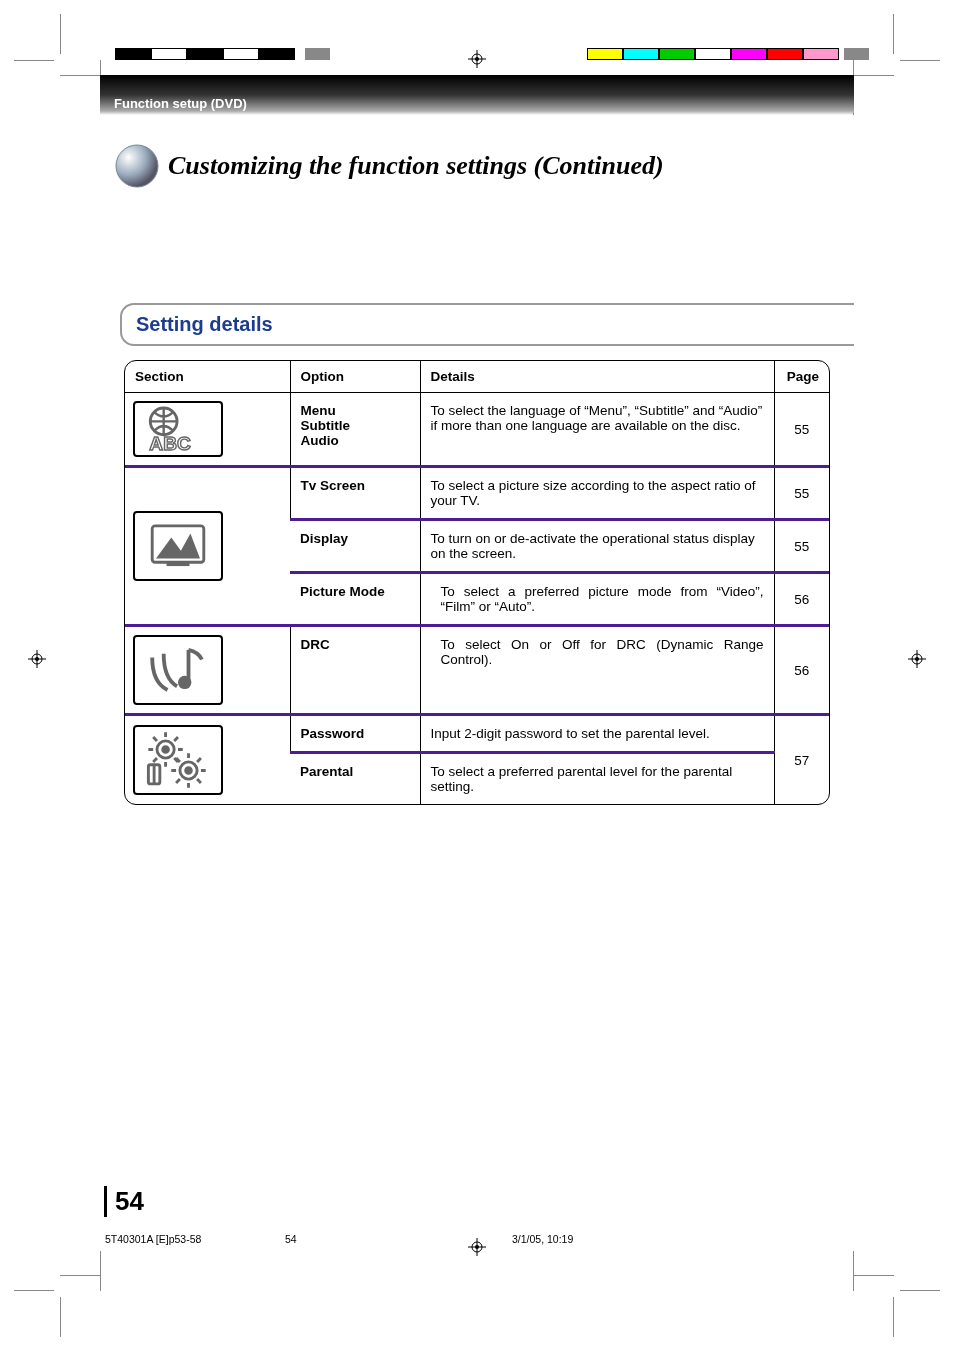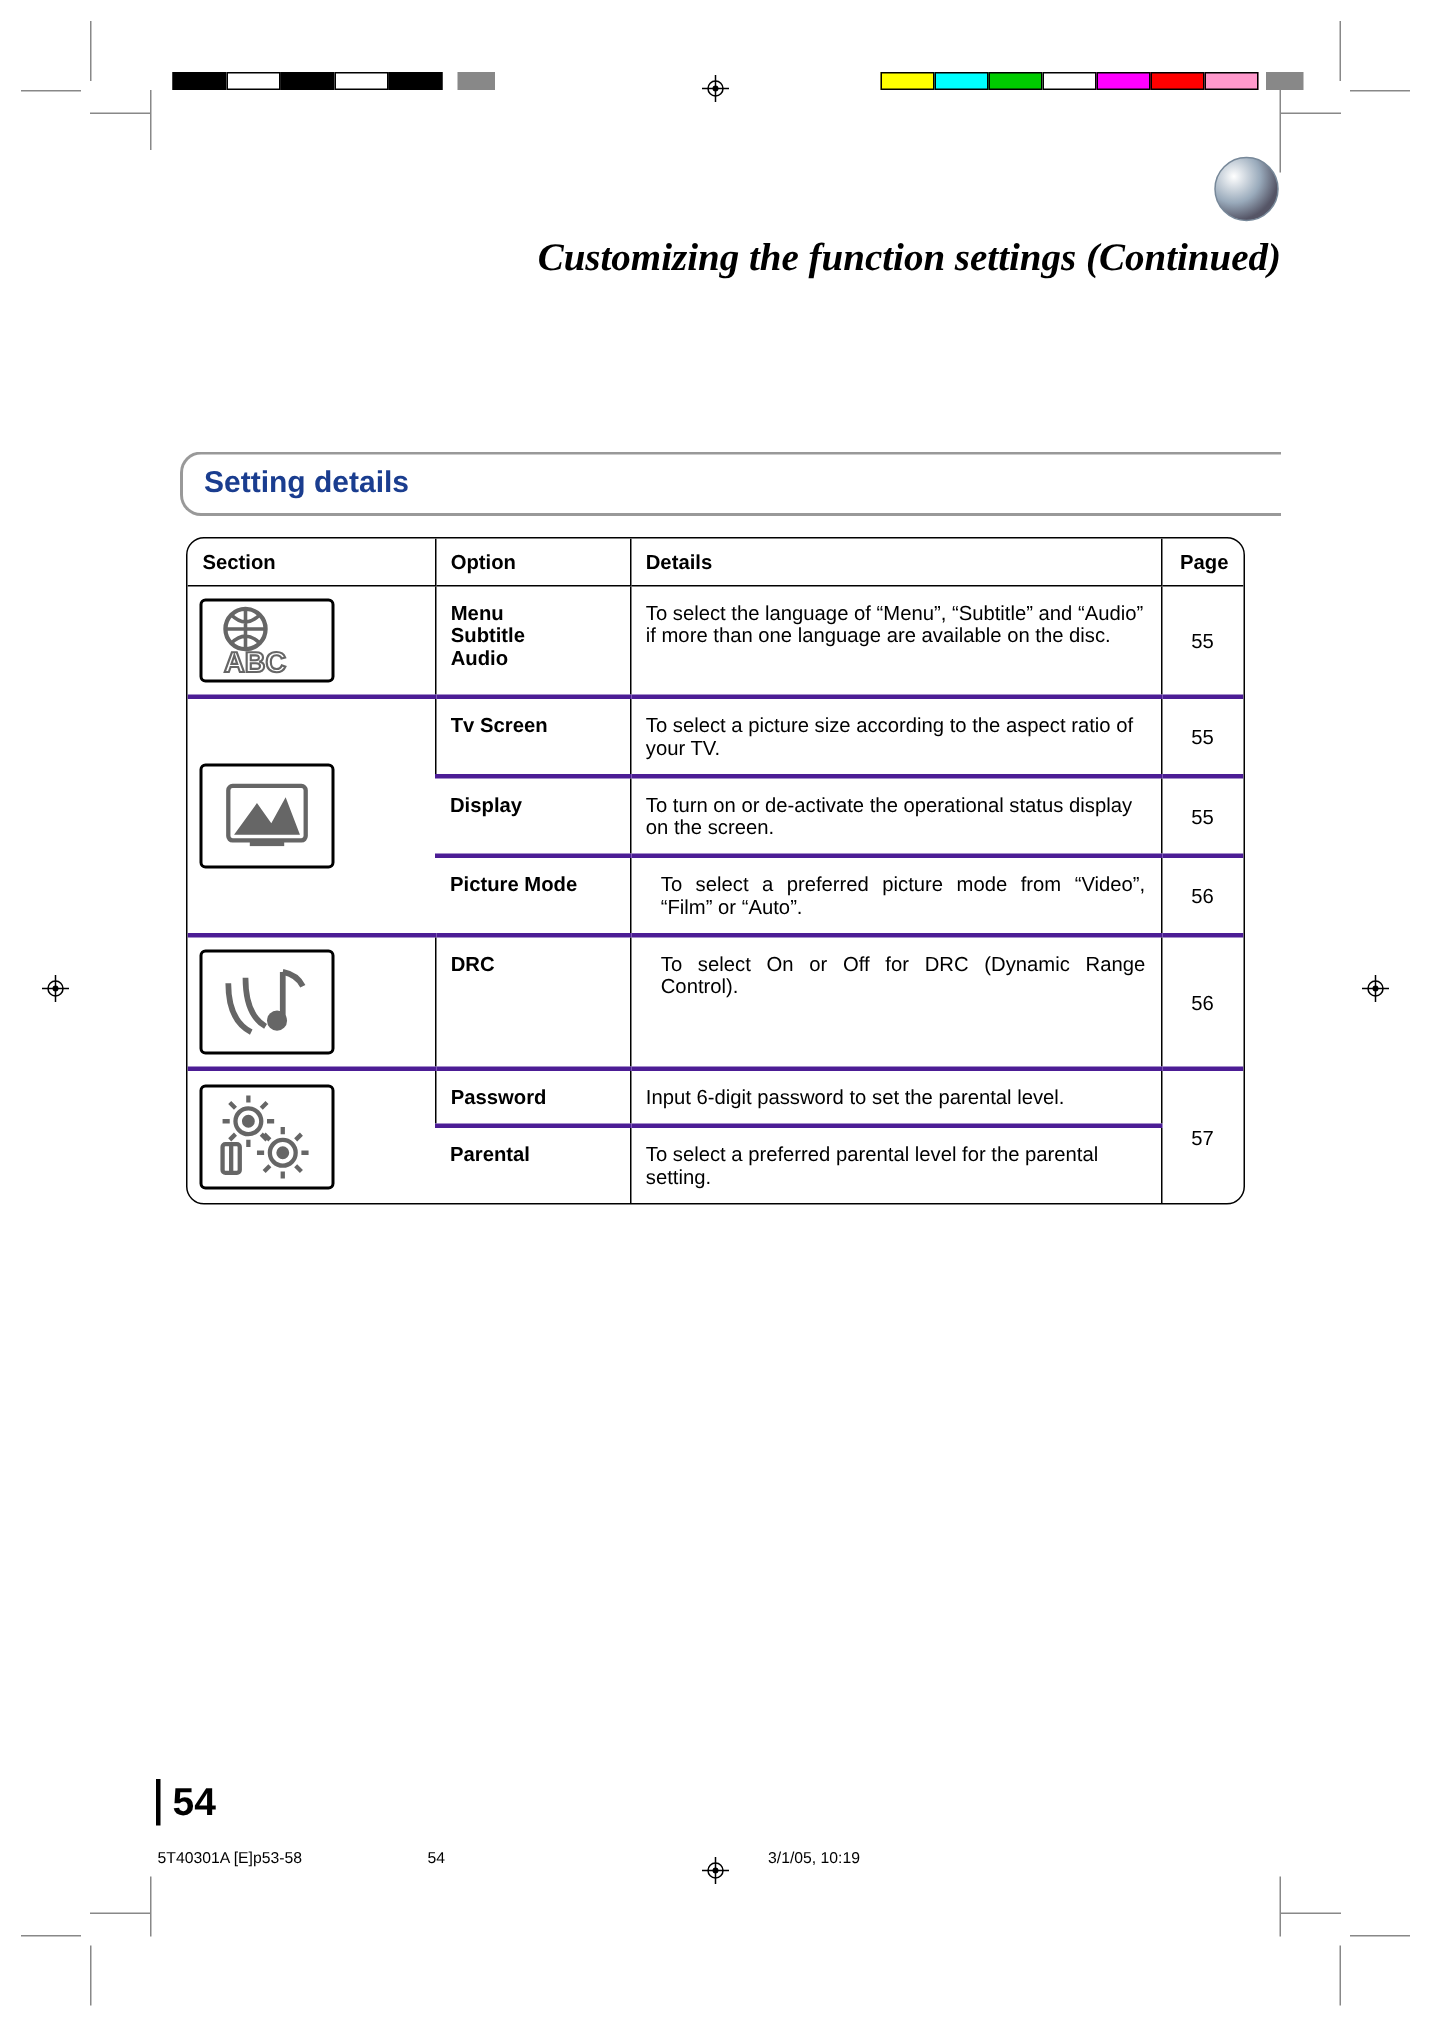--- a/index.html
+++ b/index.html
@@ -59,21 +59,21 @@
     left: 100px;
     right: 100px;
     bottom: 100px;
   }
   .header-grad {
     height: 40px;
     background: linear-gradient(#000 0%, #333 50%, #aaa 90%, transparent 100%);
     display:flex; align-items:flex-end; padding: 0 0 4px 14px;
     color:#fff; font-weight:bold; font-size:13px;
   }
-  .title-row { margin-top: 28px; display:flex; align-items:flex-end; gap:8px; padding-left:14px;flex-direction:column;}
+  .title-row { margin-top: 28px; display:flex; align-items:center; gap:8px; padding-left:14px;}
   .sphere {
     width:46px; height:46px; flex-shrink:0;
   }
   .title-text {
     font-family: "Times New Roman", Times, serif;
     font-style: italic;
     font-weight: bold;
     font-size: 26px;
     color:#000;
   }
@@ -204,20 +204,23 @@
 <div class="crop bl-h"></div>
 <div class="crop bl-v"></div>
 <div class="crop bl-inner-h"></div>
 <div class="crop bl-inner-v"></div>
 <div class="crop br-h"></div>
 <div class="crop br-v"></div>
 <div class="crop br-inner-h"></div>
 <div class="crop br-inner-v"></div>
 
 <div class="page">
+  <div class="header-grad">
+    <span>Function setup (DVD)</span>
+  </div>
 
   <div class="title-row">
     <svg class="sphere" viewBox="0 0 46 46">
       <defs>
           <radialGradient id="g1" cx="30%" cy="30%" r="70%">
             <stop offset="0%" stop-color="#fff"></stop>
             <stop offset="60%" stop-color="#9ab"></stop>
             <stop offset="100%" stop-color="#556"></stop>
           </radialGradient>
         </defs>
@@ -314,21 +317,21 @@
                   <circle cx="56" cy="46" r="9"></circle>
                     <circle cx="56" cy="46" r="3" fill="#666"></circle>
                   <path d="M56 33v-5M56 64v-5M43 46h-5M74 46h-5M47 37l-4-4M65 55l4 4M47 55l-4 4M65 37l4-4"></path>
                   <rect x="14" y="40" width="12" height="20" rx="2"></rect>
                   <line x1="20" y1="40" x2="20" y2="60"></line>
                 </g>
               </svg>
             </div>
           </td>
           <td class="opt">Password</td>
-          <td>Input 6-digit password to set the parental level.</td>
+          <td>Input 2-digit password to set the parental level.</td>
           <td class="pg" rowspan="2" style="border-bottom:none;">57</td>
         </tr>
         <tr class="last">
           <td class="opt">Parental</td>
           <td>To select a preferred parental level for the parental setting.</td>
         </tr>
       </tbody>
     </table>
   </div>
 

